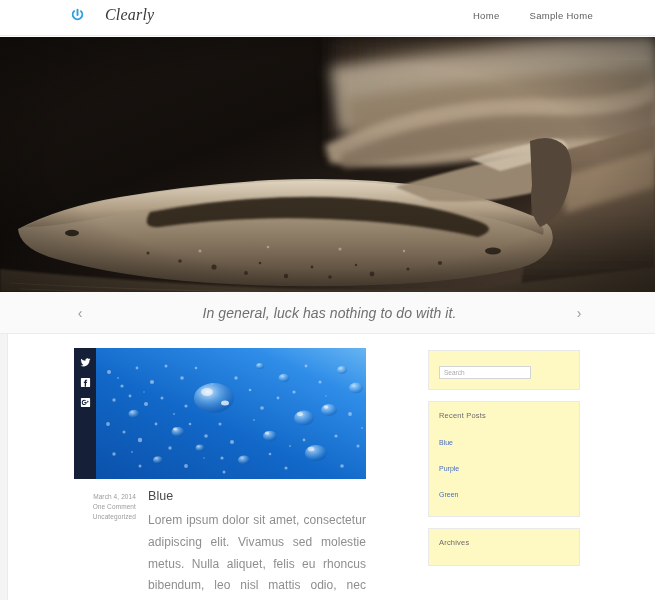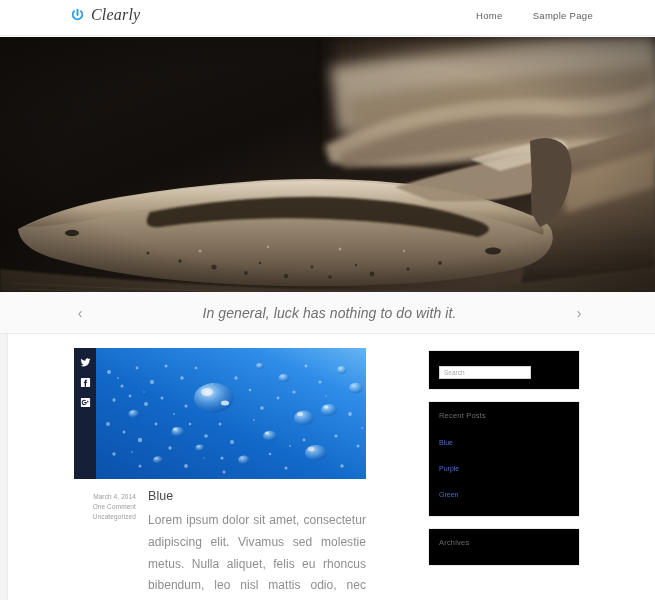--- a/index.html
+++ b/index.html
@@ -43,20 +43,21 @@
     width: 15px; height: 15px;
     display: block;
   }
   .brand-name {
     font-family: "Liberation Serif", serif;
     font-style: italic;
     font-size: 16px;
     color: #3a3a3a;
     letter-spacing: 0.2px;
     line-height: 1;
+    margin-left: 14px;
   }
 
   #main-nav {
     position: absolute;
     right: 62px;
     top: 10px;
     display: flex;
     gap: 30px;
     padding-left: 28px;
   }
@@ -206,21 +207,21 @@
   }
 
   
   #sidebar {
     position: absolute;
     left: 428px;
     top: 16px;
     width: 152px;
   }
   .widget {
-    background: #000000;
+    background: #fef9c3;
     border: 1px solid #e9e9e9;
     padding: 9px 10px 10px 10px;
     margin-bottom: 11px;
   }
   .widget-title {
     font-size: 7.5px;
     font-weight: normal;
     color: #6b6b6b;
     margin-bottom: 8px;
     letter-spacing: 0.2px;
@@ -270,21 +271,21 @@
         <svg width="15" height="15" viewBox="0 0 24 24" aria-hidden="true">
           <path d="M12 2.6 V11.2" stroke="#2e9fe0" stroke-width="3.1" stroke-linecap="round" fill="none"></path>
           <path d="M6.6 5.1 A7.6 7.6 0 1 0 17.4 5.1" stroke="#2e9fe0" stroke-width="3.1" stroke-linecap="round" fill="none"></path>
         </svg>
       </span>
       <span class="brand-name">Clearly</span>
     </a>
 
     <nav id="main-nav">
       <a href="#">Home</a>
-      <a href="#">Sample Page</a>
+      <a href="#">Sample Home</a>
     </nav>
   </div>
 
   <div id="hero">
     <svg class="hero-canvas" viewBox="0 0 655 255" preserveAspectRatio="none">
       <defs>
         <linearGradient id="bgDark" x1="0" y1="0" x2="1" y2="1">
           <stop offset="0%" stop-color="#1b1510"></stop>
           <stop offset="38%" stop-color="#120e0b"></stop>
           <stop offset="70%" stop-color="#2b211a"></stop>

